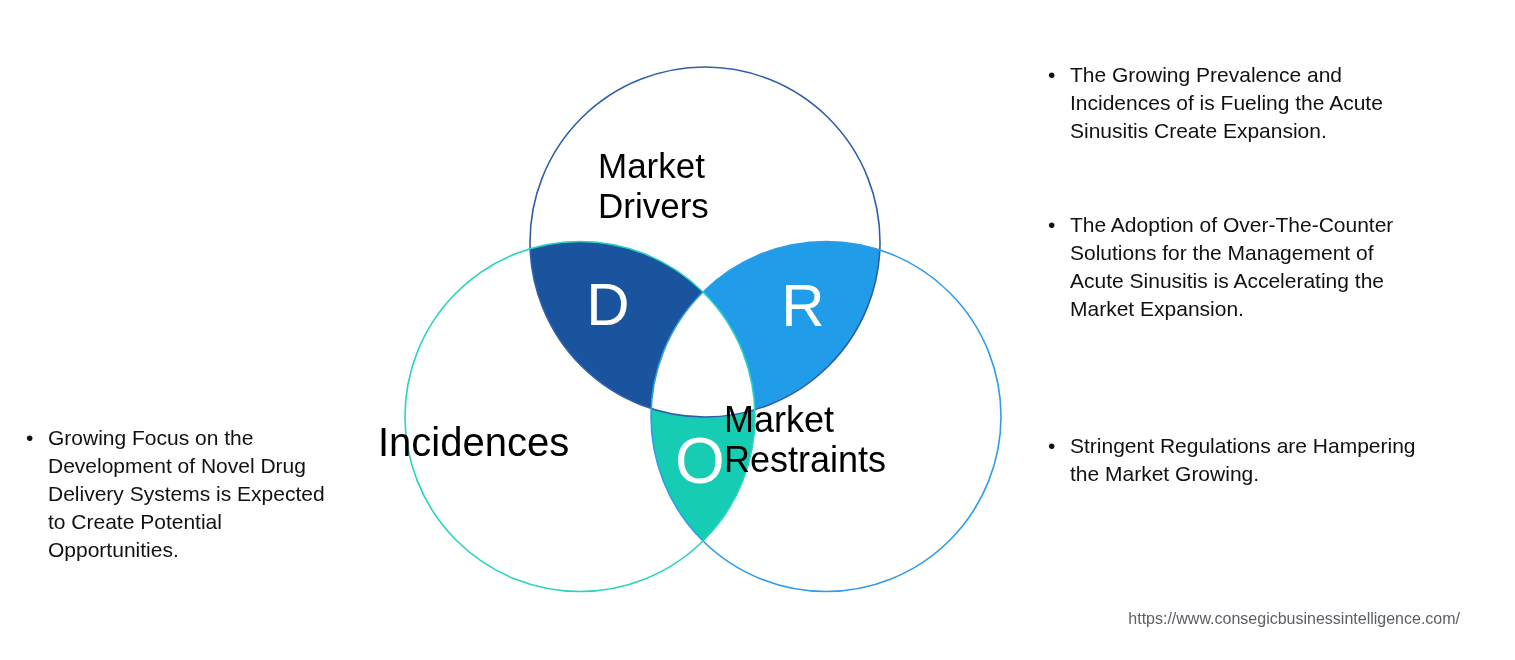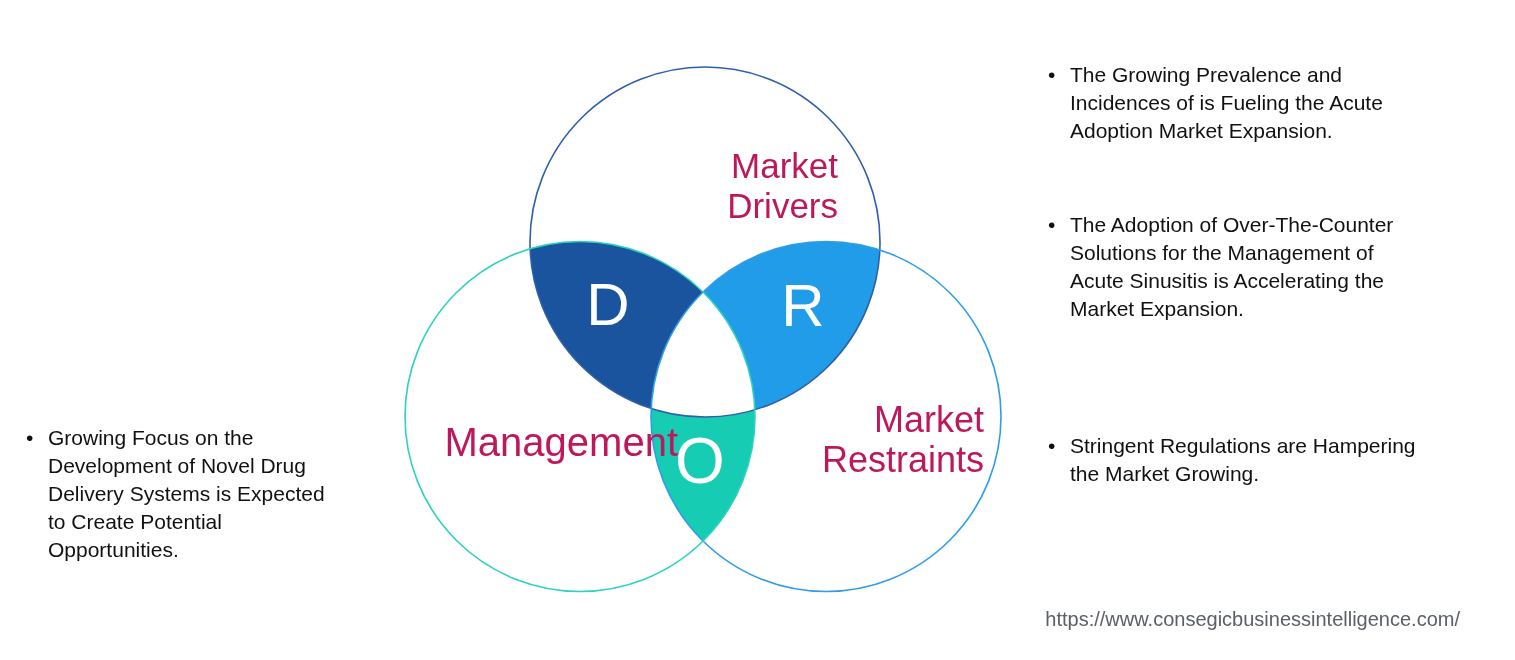--- a/index.html
+++ b/index.html
@@ -9,22 +9,22 @@
     width: 1515px;
     height: 660px;
     background: #ffffff;
     overflow: hidden;
   }
   .venn-svg { position: absolute; left: 0; top: 0; }
 
   .abs { position: absolute; }
 
   .circle-label {
-    color: #be185d;
-    text-align: right;
+    color: #000000;
+    text-align: left;
     white-space: pre-line;
   }
   .label-drivers    { left: 598px; top: 146px; width: 240px; font-size: 35px; line-height: 40px; }
   .label-restraints { left: 724px; top: 400px; width: 260px; font-size: 36px; line-height: 40px; }
   .label-opportunity{ left: 378px; top: 419px; width: 300px; font-size: 40px; line-height: 46px; }
 
   .lens-letter {
     color: #ffffff;
     text-align: center;
     font-weight: 400;
@@ -50,21 +50,21 @@
     white-space: pre-line;
   }
   .right-bullet-1 { left: 1042px; top: 61px;  width: 450px; }
   .right-bullet-2 { left: 1042px; top: 211px; width: 450px; }
   .right-bullet-3 { left: 1042px; top: 432px; width: 460px; }
   .left-bullet-1  { left: 20px;   top: 424px; width: 370px; }
 
   .source-url {
     right: 55px;
     top: 606px;
-    font-size: 20px;
+    font-size: 16px;
     line-height: 26px;
     color: #5b6066;
   }
 </style>
 </head>
 <body>
 
 <div class="canvas">
 
   <svg class="venn-svg" width="1515" height="660" viewBox="0 0 1515 660">
@@ -92,40 +92,40 @@
 
     <circle cx="705" cy="242" r="175" fill="none" stroke-width="1.6" stroke="#2E5FA8"></circle>
     <circle cx="826" cy="416.5" r="175" fill="none" stroke-width="1.6" stroke="#2F9CEA"></circle>
     <circle cx="580" cy="416.5" r="175" fill="none" stroke-width="1.6" stroke="#2BD3BF"></circle>
   </svg>
 
   <div class="abs circle-label label-drivers">Market
 Drivers</div>
   <div class="abs circle-label label-restraints">Market
 Restraints</div>
-  <div class="abs circle-label label-opportunity">Management</div>
+  <div class="abs circle-label label-opportunity">Incidences</div>
 
   <div class="abs lens-letter letter-d">D</div>
   <div class="abs lens-letter letter-r">R</div>
   <div class="abs lens-letter letter-o">O</div>
 
   <div class="abs bullet-item left-bullet-1">
     <span class="bullet-marker">•</span>
     <span class="bullet-text">Growing Focus on the
 Development of Novel Drug
 Delivery Systems is Expected
 to Create Potential
 Opportunities.</span>
   </div>
 
   <div class="abs bullet-item right-bullet-1">
     <span class="bullet-marker">•</span>
     <span class="bullet-text">The Growing Prevalence and
 Incidences of is Fueling the Acute
-Adoption Market Expansion.</span>
+Sinusitis Create Expansion.</span>
   </div>
   <div class="abs bullet-item right-bullet-2">
     <span class="bullet-marker">•</span>
     <span class="bullet-text">The Adoption of Over-The-Counter
 Solutions for the Management of
 Acute Sinusitis is Accelerating the
 Market Expansion.</span>
   </div>
   <div class="abs bullet-item right-bullet-3">
     <span class="bullet-marker">•</span>

